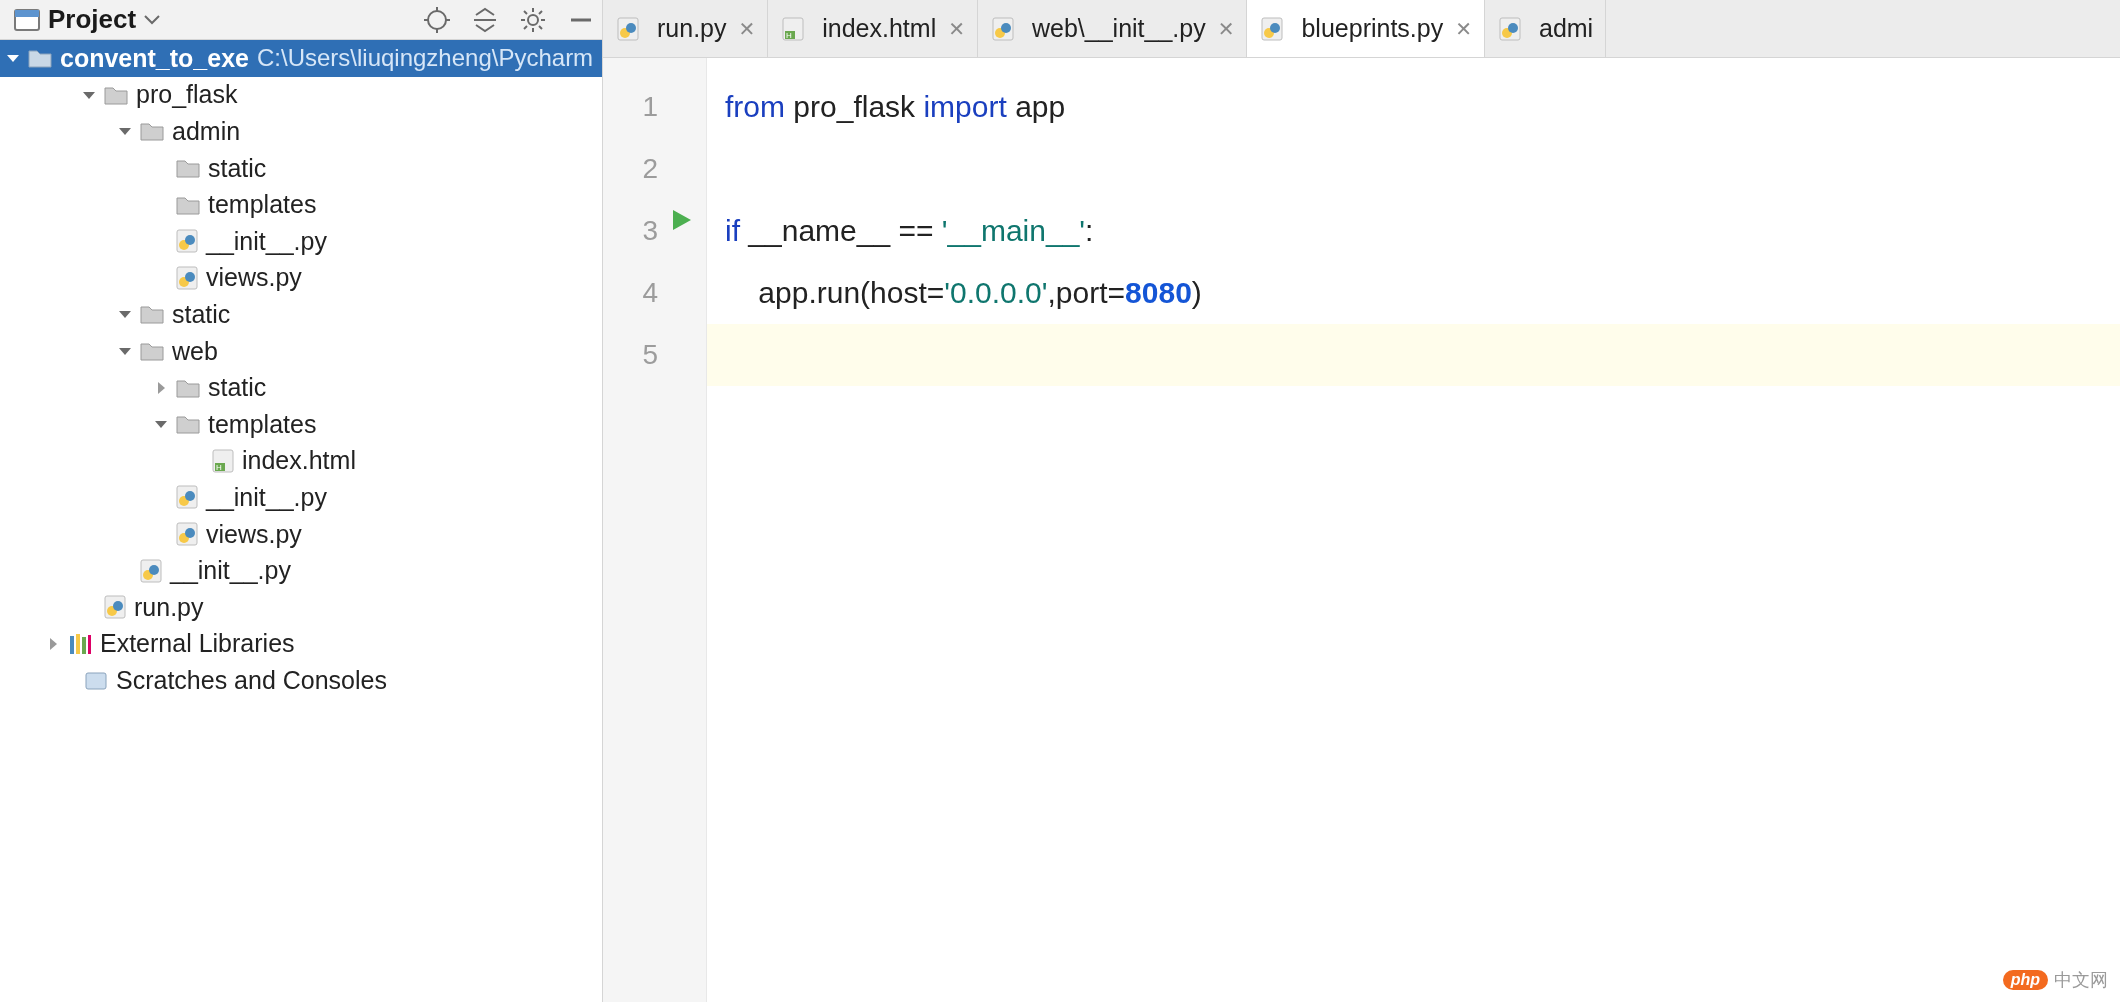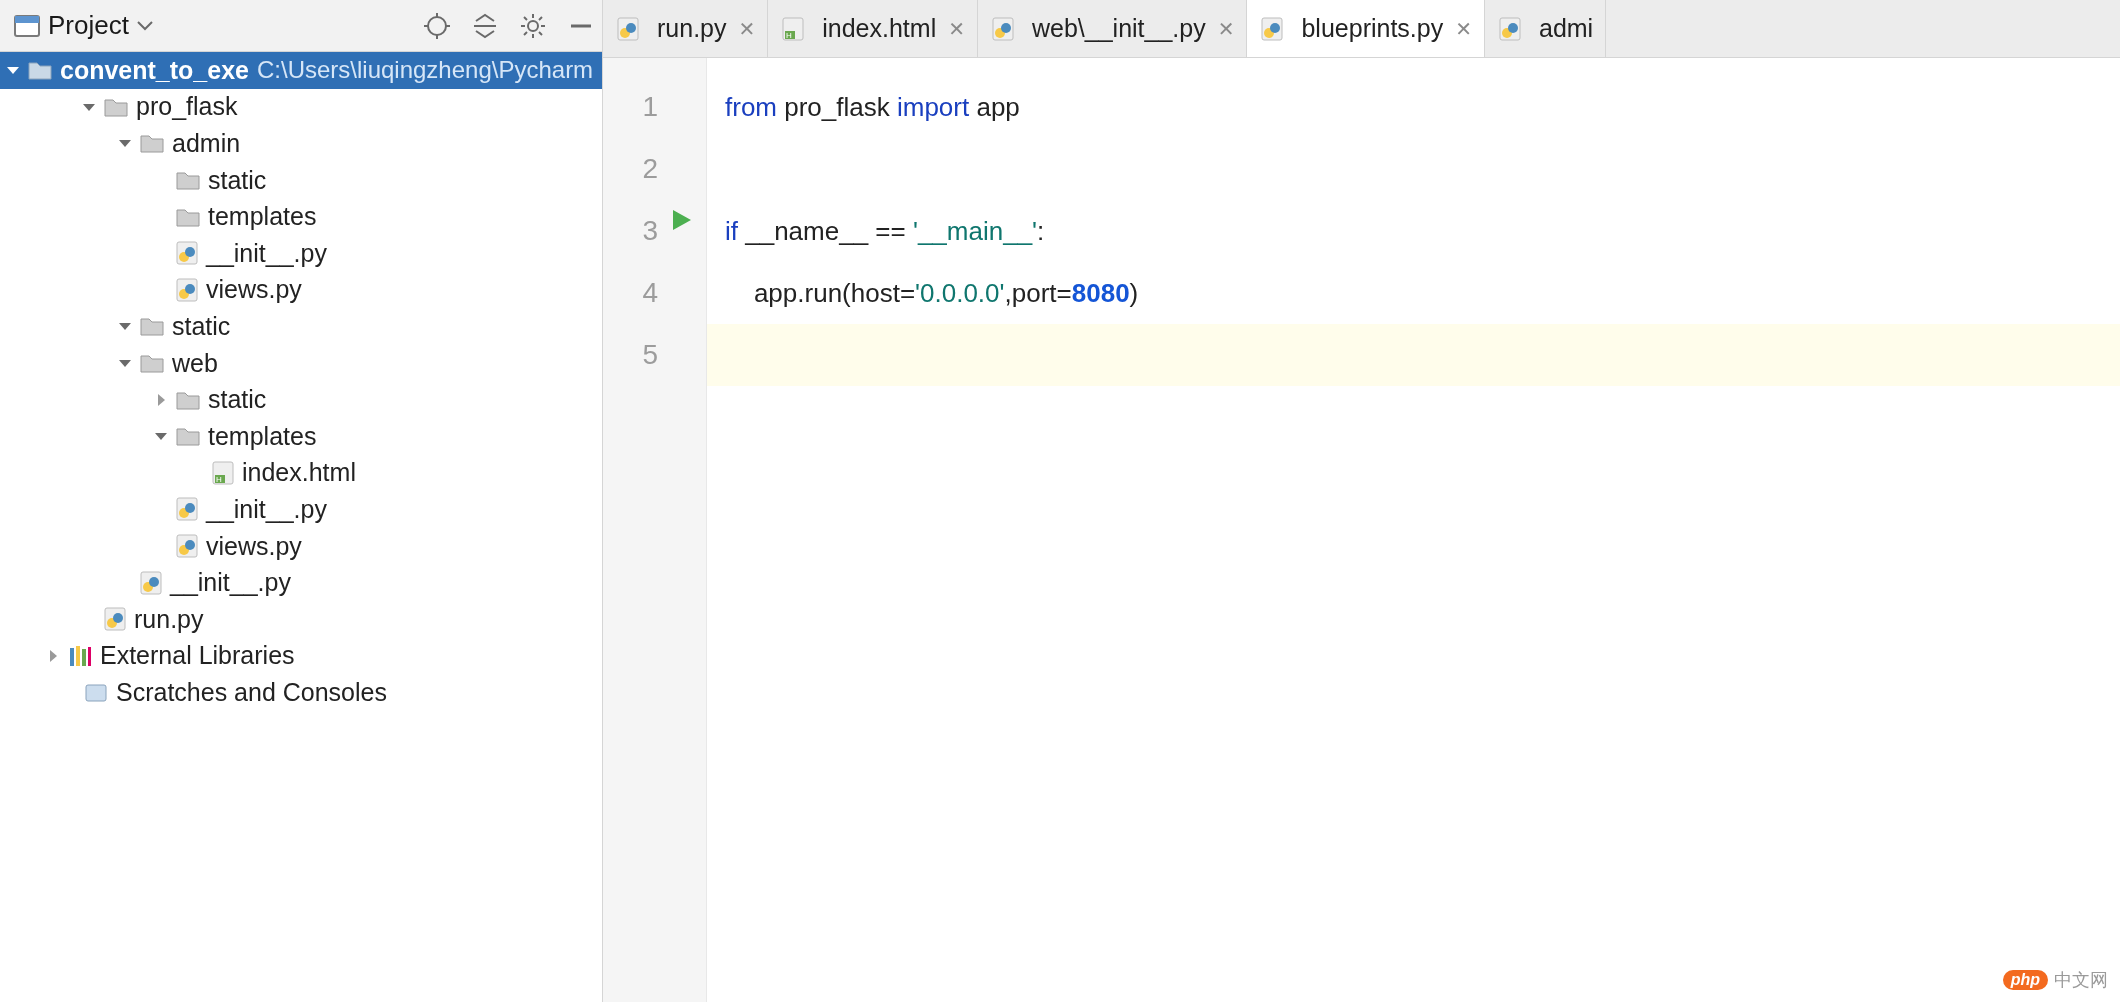--- a/index.html
+++ b/index.html
@@ -1,20 +1,20 @@
 <!DOCTYPE html>
 <html><head>
 <meta charset="utf-8">
 <style>
 * { margin: 0; padding: 0; box-sizing: border-box; font-family: "Segoe UI", Arial, sans-serif; }
 body { display: flex; width: 2120px; height: 1002px; background: #fff; overflow: hidden; }
 
 
 .sidebar { width: 603px; background: #fff; display: flex; flex-direction: column; border-right: 1px solid #d5d5d5; }
-.sidebar-header { height: 52px; display: flex; background: #f2f2f2; border-bottom: 1px solid #d5d5d5; padding: 0 8px 0 14px; }
+.sidebar-header { height: 40px; display: flex; background: #f2f2f2; border-bottom: 1px solid #d5d5d5; padding: 0 8px 0 14px; font-weight: bold; }
 .sidebar-title { display: flex; align-items: center; gap: 8px; font-size: 26px; color: #1a1a1a; flex: 1; }
 .sidebar-actions { display: flex; align-items: center; gap: 22px; }
 .sidebar-actions svg, .sidebar-title svg { display: block; }
 
 .tree { flex: 1; font-size: 25px; color: #222; user-select: none; }
 .tree-row { height: 36.6px; display: flex; align-items: center; white-space: nowrap; }
 .tree-row.selected { background: #2f6fb5; color: #fff; }
 .tree-row .path { color: #8a8a8a; margin-left: 8px; font-size: 24px; }
 .tree-row.selected .path { color: #d6e6f7; }
 .tree-row .label { font-weight: 400; }
@@ -26,21 +26,21 @@
 
 
 .editor { flex: 1; display: flex; flex-direction: column; }
 .tabs { height: 58px; display: flex; align-items: stretch; background: #ececec; border-bottom: 1px solid #d5d5d5; }
 .tab { display: flex; align-items: center; padding: 0 12px 0 14px; gap: 10px; background: #ececec; border-right: 1px solid #d5d5d5; font-size: 25px; color: #222; white-space: nowrap; }
 .tab.active { background: #fff; }
 .tab .close { font-size: 20px; color: #8a8a8a; margin-left: 2px; }
 .code-area { flex: 1; display: flex; position: relative; }
 .gutter { width: 104px; background: #f5f5f5; border-right: 1px solid #e8e8e8; font-family: "Consolas","Courier New",monospace; font-size: 28px; color: #9c9c9c; text-align: right; padding: 18px 48px 0 0; line-height: 62px; }
 .gutter .run-tri { position: absolute; left: 68px; top: 150px; }
-.code { flex: 1; font-family: "Consolas","Courier New",monospace; font-size: 26px; padding: 18px 0 0 18px; line-height: 62px; color: #222; position: relative; }
+.code { flex: 1; font-family: "Consolas","Courier New",monospace; font-size: 30px; padding: 18px 0 0 18px; line-height: 62px; color: #222; position: relative; }
 .code .kw { color: #1a3fbf; }
 .code .str { color: #0f766e; }
 .code .num { color: #1455d6; font-weight: bold; }
 .code .hl { position: absolute; left: 0; right: 0; top: 266px; height: 62px; background: #fffdeb; z-index: -1; }
 
 .watermark { position: fixed; right: 12px; bottom: 10px; display: flex; align-items: center; gap: 6px; font-size: 18px; color: #9a9a9a; }
 .watermark .pill { background: #f36a1f; color: #fff; font-style: italic; font-weight: 700; font-size: 16px; padding: 1px 8px; border-radius: 10px; }
 </style>
 </head>
 <body>

